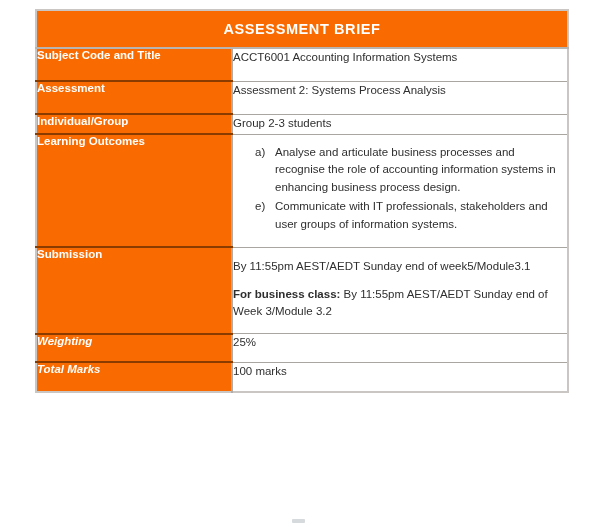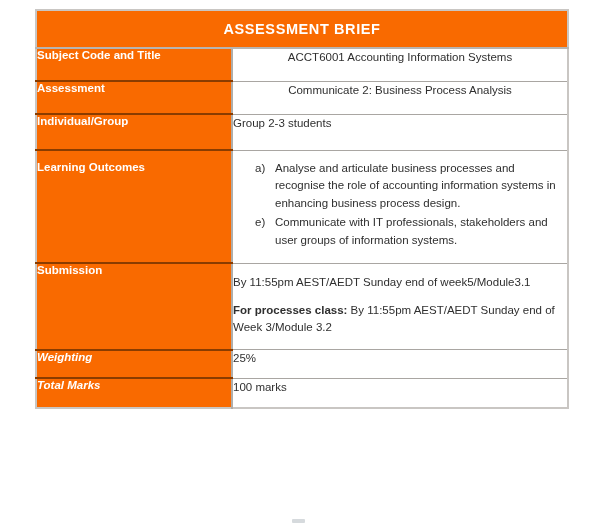--- a/index.html
+++ b/index.html
@@ -103,31 +103,31 @@
     width: 20px;
     flex: 0 0 20px;
     text-align: left;
   }
   .lo-text {
     flex: 1 1 auto;
     text-indent: 0;
   }
 
   
-  .row-lo .label-cell { padding-top: 10px; }
+  .row-lo .label-cell { }
   .row-lo .value-cell { padding-top: 9px; padding-bottom: 12px; }
   .row-submission .value-cell { padding-top: 10px; padding-bottom: 12px; }
   .row-length .label-cell,
-  .row-individual .label-cell { padding-bottom: 22px; }
+  .row-individual .label-cell { padding-bottom: 6px; }
   .row-length .value-cell,
   .row-individual .value-cell { }
   .row-subject .label-cell,
   .row-assessment .label-cell { padding-bottom: 8px; }
   .row-subject .value-cell,
-  .row-assessment .value-cell { padding-bottom: 14px; text-align: center; }
+  .row-assessment .value-cell { padding-bottom: 14px; }
   .row-weighting .label-cell,
   .row-total .label-cell { padding-bottom: 10px; font-style: italic; }
   .row-weighting .value-cell,
   .row-total .value-cell { padding-bottom: 10px; }
 
   .indent-1 { padding-left: 4px; }
 
   
   .page-artifact {
     position: absolute;
@@ -156,21 +156,21 @@
         <td class="header-cell" colspan="2">ASSESSMENT BRIEF</td>
       </tr>
 
       <tr class="row-subject">
         <td class="label-cell">Subject Code and Title</td>
         <td class="value-cell">ACCT6001 Accounting Information Systems</td>
       </tr>
 
       <tr class="row-assessment">
         <td class="label-cell">Assessment</td>
-        <td class="value-cell">Communicate 2:  Business Process Analysis</td>
+        <td class="value-cell">Assessment 2:  Systems Process Analysis</td>
       </tr>
 
       <tr class="row-individual">
         <td class="label-cell">Individual/Group</td>
         <td class="value-cell">Group 2-3 students</td>
       </tr>
 
 
       <tr class="row-lo">
         <td class="label-cell">Learning Outcomes</td>
@@ -185,21 +185,21 @@
               <span class="lo-text">Communicate with IT professionals, stakeholders and user groups of information systems.</span>
             </li>
           </ul>
         </td>
       </tr>
 
       <tr class="row-submission">
         <td class="label-cell">Submission</td>
         <td class="value-cell">
           <p>By 11:55pm AEST/AEDT Sunday end of week5/Module3.1</p>
-          <p><span class="bold-lead">For processes class:</span><span> By 11:55pm AEST/AEDT Sunday end of Week 3/Module 3.2</span></p>
+          <p><span class="bold-lead">For business class:</span><span> By 11:55pm AEST/AEDT Sunday end of Week 3/Module 3.2</span></p>
         </td>
       </tr>
 
       <tr class="row-weighting">
         <td class="label-cell">Weighting</td>
         <td class="value-cell">25%</td>
       </tr>
 
       <tr class="row-total">
         <td class="label-cell">Total Marks</td>

